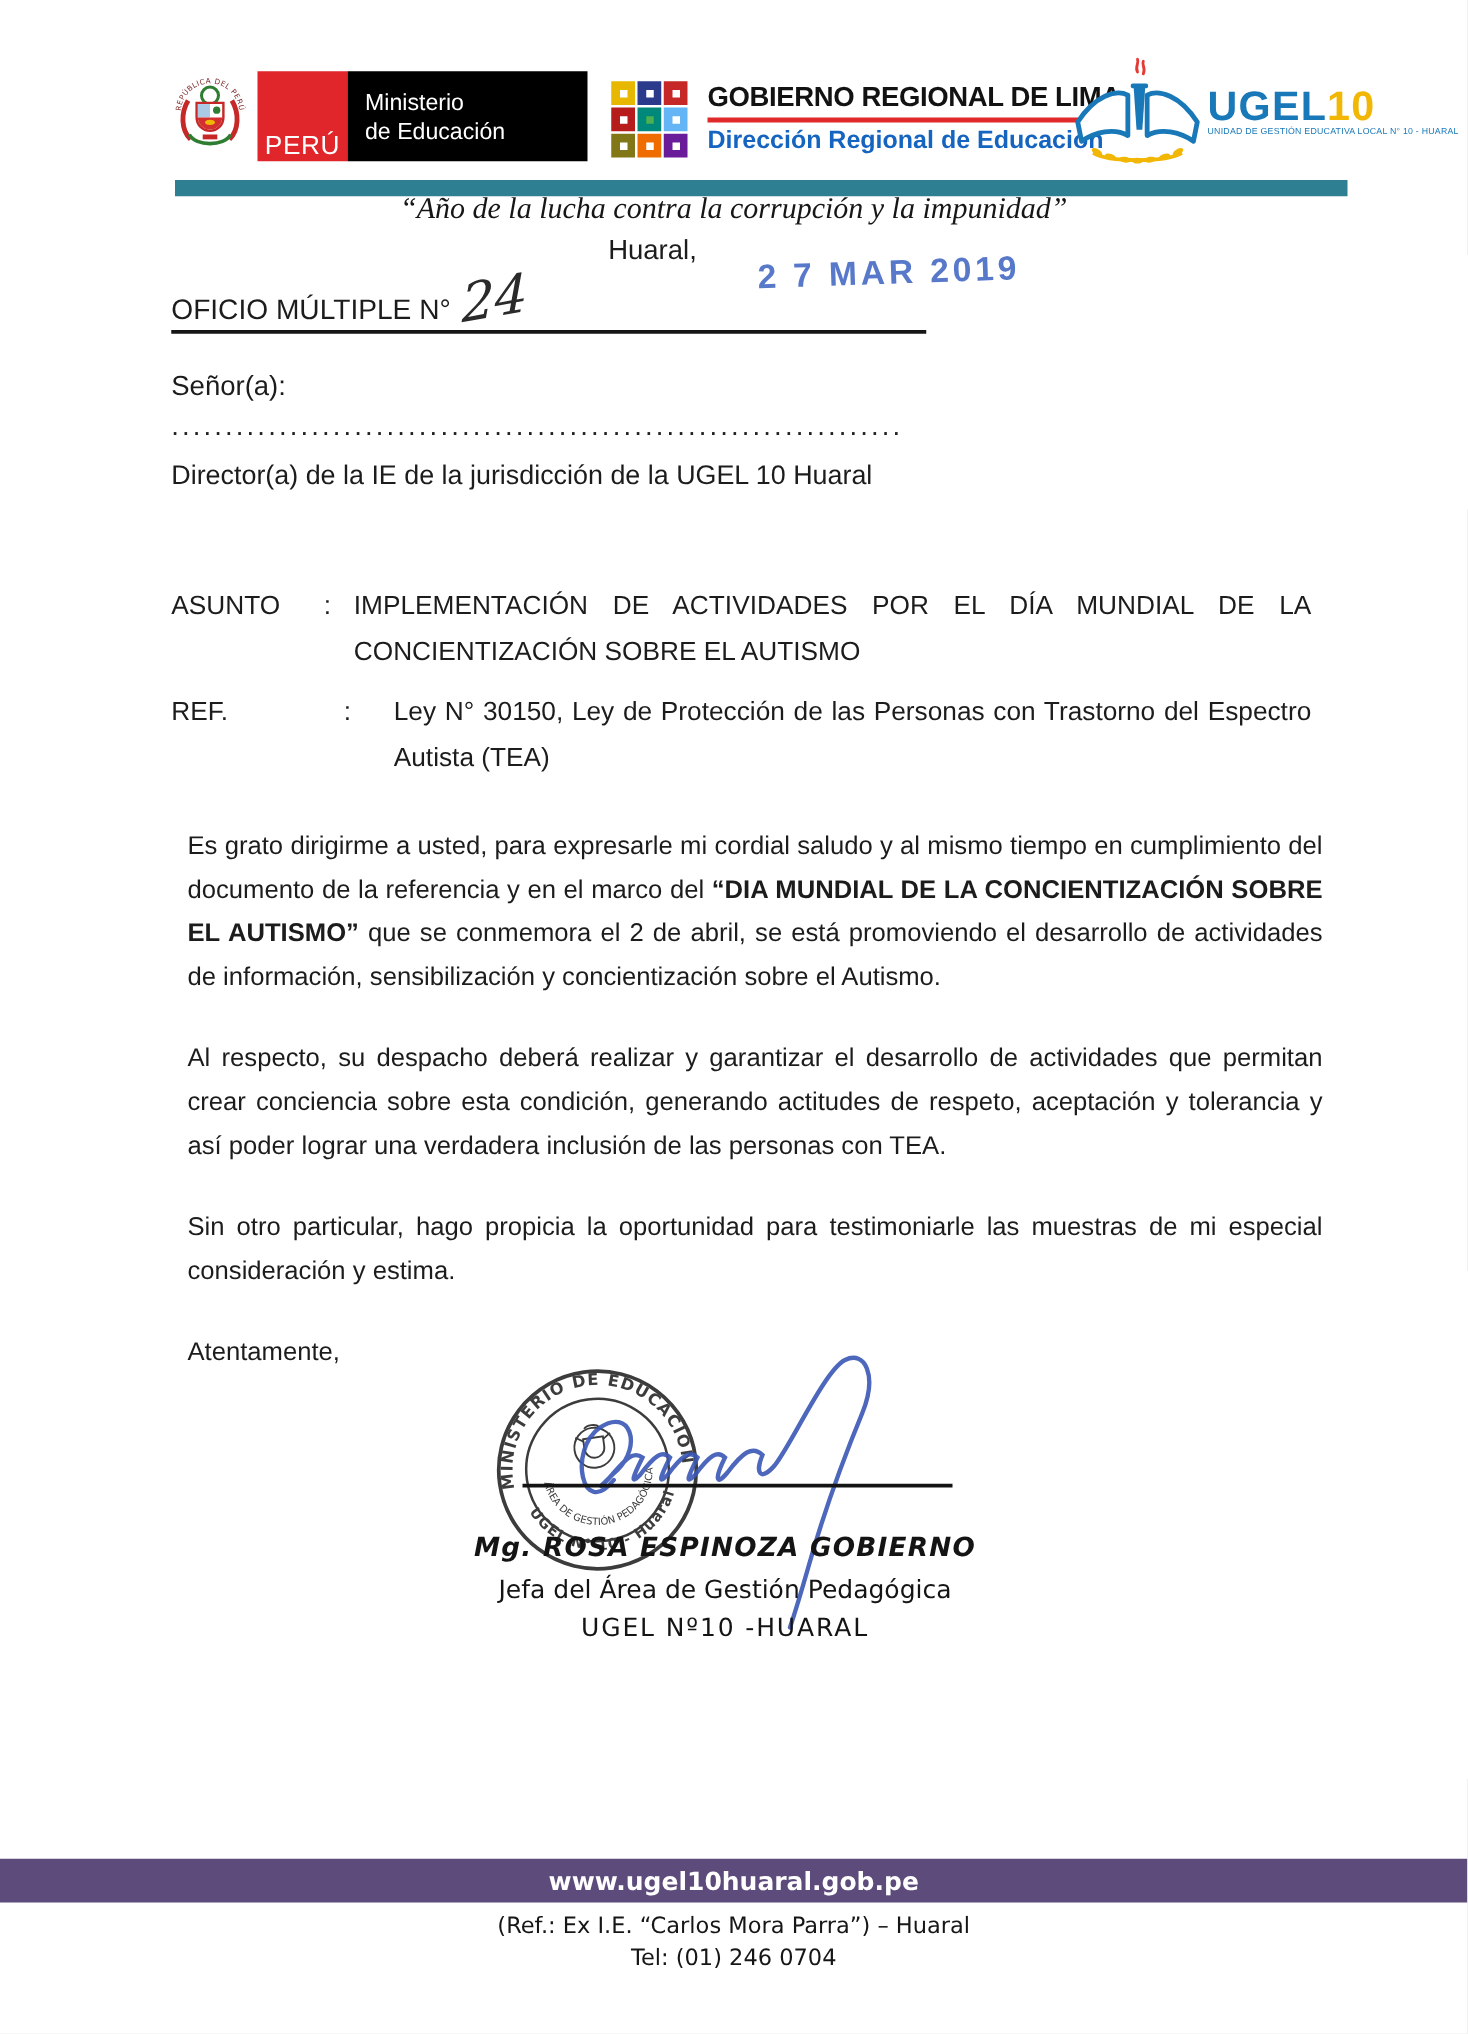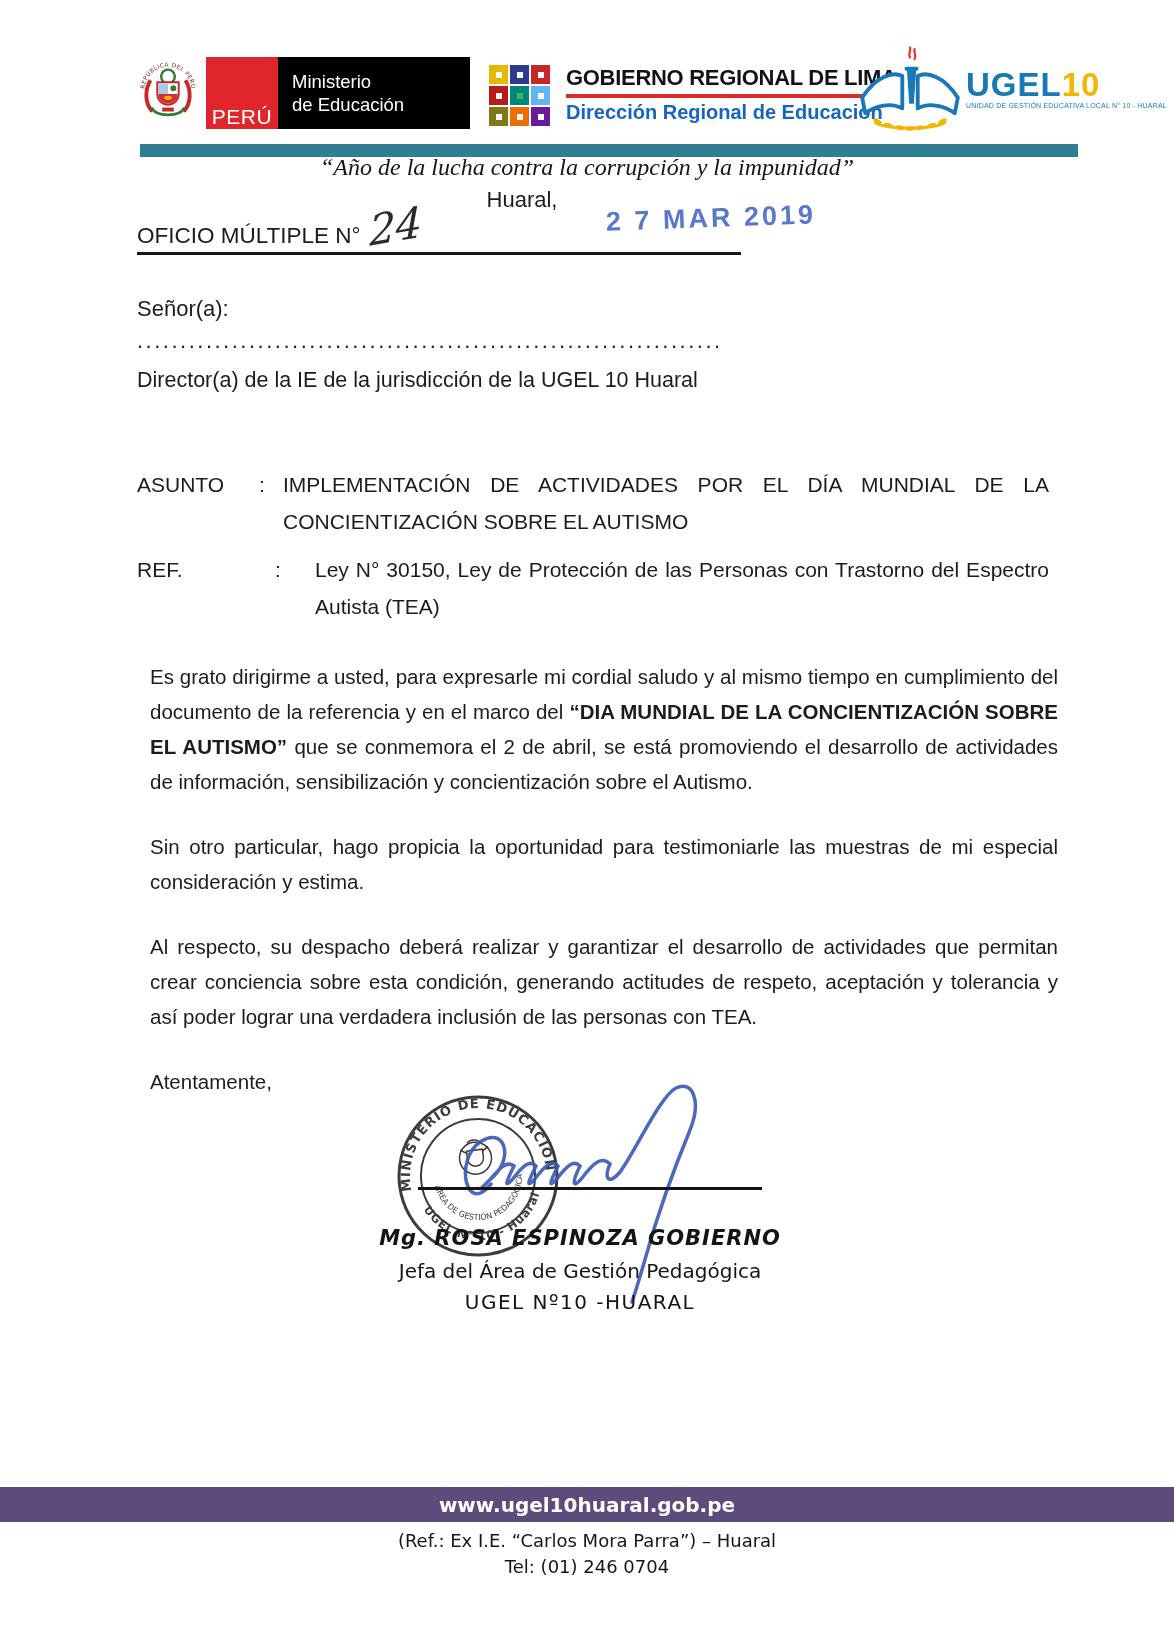--- a/index.html
+++ b/index.html
@@ -28,21 +28,21 @@
   .ugel-acronym { color:#1878b8; }
   .ugel-number { color:#f2b705; }
   .ugel-tagline { font-size:7px; color:#1878b8; letter-spacing:.2px; margin-top:2px; white-space:nowrap; }
   .tealbar { position:absolute; left:140px; top:144px; width:938px; height:13px; background:#2e7f92; }
   
   .motto { position:absolute; left:0; top:154px; width:1174px; text-align:center;
            font-family:"Liberation Serif", serif; font-style:italic; font-size:24px; color:#161616; }
   .city  { position:absolute; left:137px; top:187px; width:770px; text-align:center; font-size:22px; }
   .datestamp { position:absolute; left:606px; top:203px; font-size:27px; font-weight:bold; color:#4a6ec5;
            letter-spacing:3px; transform:rotate(-2deg); opacity:.92; white-space:nowrap; }
-  .oficio { position:absolute; left:137px; top:212px; width:604px; border-bottom:3px solid #161616;
+  .oficio { position:absolute; left:137px; top:224px; width:604px; border-bottom:3px solid #161616;
            display:flex; align-items:baseline; padding-bottom:3px; height:37px; }
   .oficio-prefix, .oficio-suffix { font-size:22.5px; align-self:flex-end; }
   .oficio-num { display:inline-block; font-family:"DejaVu Serif", serif; font-style:italic; font-size:42px;
            line-height:30px; transform:rotate(-10deg) skewX(-10deg); margin:0 2px 0 8px; color:#2a2a2a; }
   .oficio-suffix { margin-left:32px; }
   
   .salutation { position:absolute; left:137px; top:296px; font-size:22px; }
   .dots { position:absolute; left:137px; top:328px; font-size:22px; letter-spacing:2.5px; color:#222; }
   .addressee { position:absolute; left:137px; top:368px; font-size:21.5px; }
   
@@ -181,22 +181,22 @@
     <span class="rtext">IMPLEMENTACIÓN DE ACTIVIDADES POR EL DÍA MUNDIAL DE LA CONCIENTIZACIÓN SOBRE EL AUTISMO</span>
   </div>
   <div class="refgrid reference">
     <span>REF.</span>
     <span>:</span>
     <span class="rtext">Ley N° 30150, Ley de Protección de las Personas con Trastorno del Espectro Autista (TEA)</span>
   </div>
 
   <div class="bodytext">
     <p><span>Es grato dirigirme a usted, para expresarle mi cordial saludo y al mismo tiempo en cumplimiento del documento de la referencia y en el marco del </span><span class="b">“DIA MUNDIAL DE LA CONCIENTIZACIÓN SOBRE EL AUTISMO”</span><span> que se conmemora el 2 de abril, se está promoviendo el desarrollo de actividades de información, sensibilización y concientización sobre el Autismo.</span></p>
+    <p>Al respecto, su despacho deberá realizar y garantizar el desarrollo de actividades que permitan crear conciencia sobre esta condición, generando actitudes de respeto, aceptación y tolerancia y así poder lograr una verdadera inclusión de las personas con TEA.</p>
     <p>Sin otro particular, hago propicia la oportunidad para testimoniarle las muestras de mi especial consideración y estima.</p>
-    <p>Al respecto, su despacho deberá realizar y garantizar el desarrollo de actividades que permitan crear conciencia sobre esta condición, generando actitudes de respeto, aceptación y tolerancia y así poder lograr una verdadera inclusión de las personas con TEA.</p>
     <p class="closing">Atentamente,</p>
   </div>
 
   <svg class="sig-stamp" viewBox="0 0 168 168">
     <defs>
       <path id="stTop" d="M 16,84 A 68,68 0 0 1 152,84"></path>
       <path id="stBot" d="M 20,84 A 64,64 0 0 0 148,84"></path>
       <path id="stIn" d="M 40,84 A 44,44 0 0 0 128,84"></path>
     </defs>
     <circle cx="84" cy="84" r="79" fill="none" stroke="#222" stroke-width="3"></circle>

